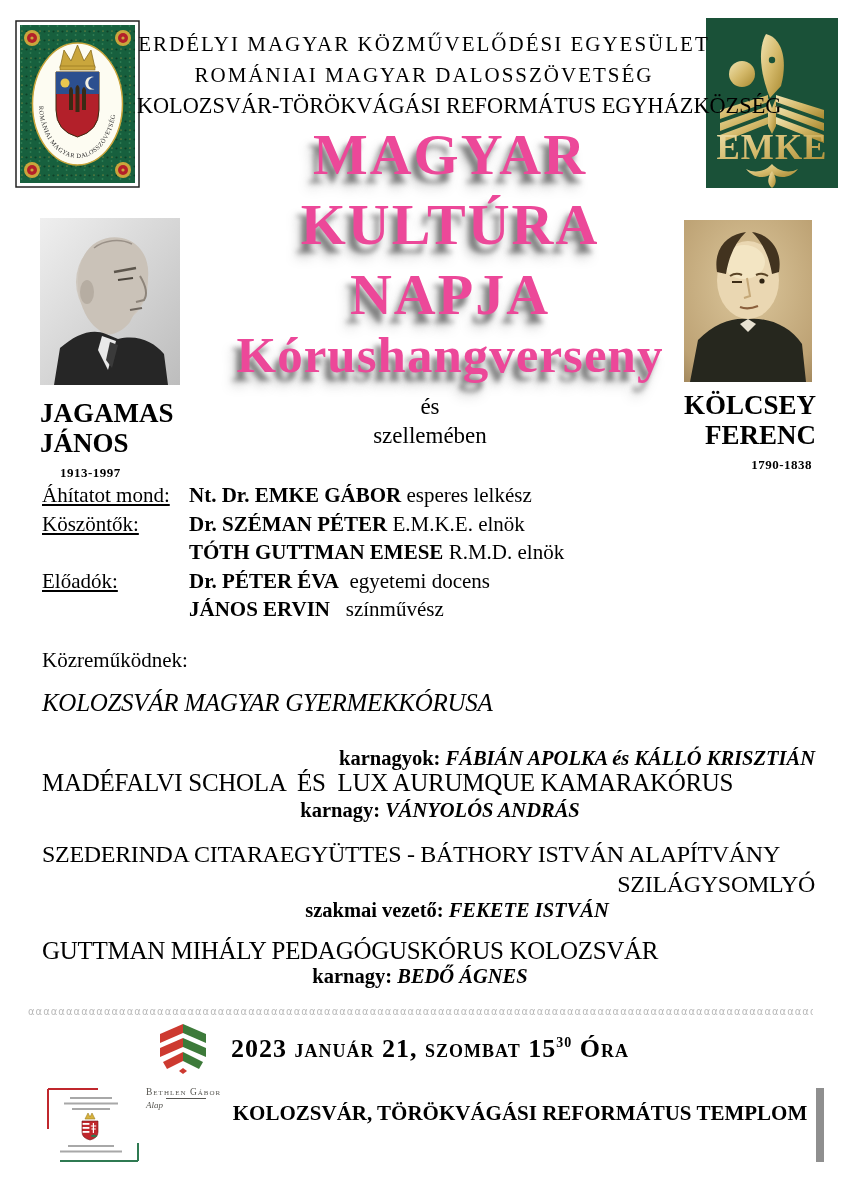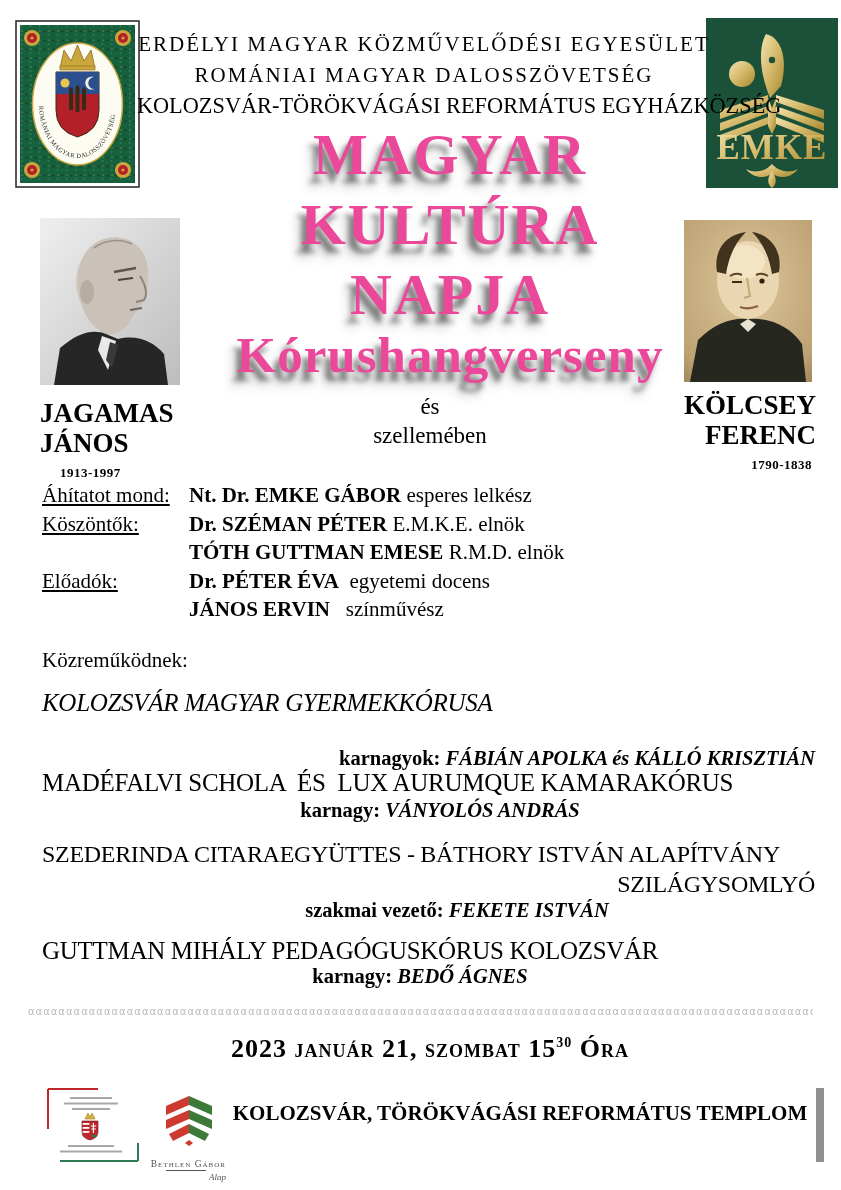--- a/index.html
+++ b/index.html
@@ -57,21 +57,21 @@
   .ornament{left:28px;top:1006px;width:785px;height:16px;overflow:hidden;
     color:#b9b9b9;font-size:10px;letter-spacing:1px;white-space:nowrap;
     font-family:"DejaVu Sans",sans-serif;}
   
   .date-line{left:20px;top:1034px;width:820px;text-align:center;
     font-size:26px;font-weight:bold;font-variant:small-caps;letter-spacing:1px;}
   .date-line sup{font-size:14px;font-variant:normal;vertical-align:super;}
   
   .venue{left:225px;top:1100px;width:590px;text-align:center;font-size:21px;font-weight:bold;line-height:26px;}
   .graybar{left:816px;top:1088px;width:8px;height:74px;background:#8f8f8f;}
-  .bethlen-wrap{left:146px;top:1090px;width:80px;text-align:right;}
+  .bethlen-wrap{left:146px;top:1018px;width:80px;text-align:left;}
   .bethlen-name{font-size:9.5px;font-variant:small-caps;letter-spacing:1px;color:#55544f;margin-top:1px;}
   .bethlen-rule{width:40px;height:1px;background:#55544f;margin:1px auto;}
   .bethlen-alap{font-size:9px;font-style:italic;color:#55544f;}
 </style>
 </head>
 <body>
 
 <div id="poster">
 
   <div class="abs portrait" style="left:15px;top:20px;width:125px;height:168px;">

